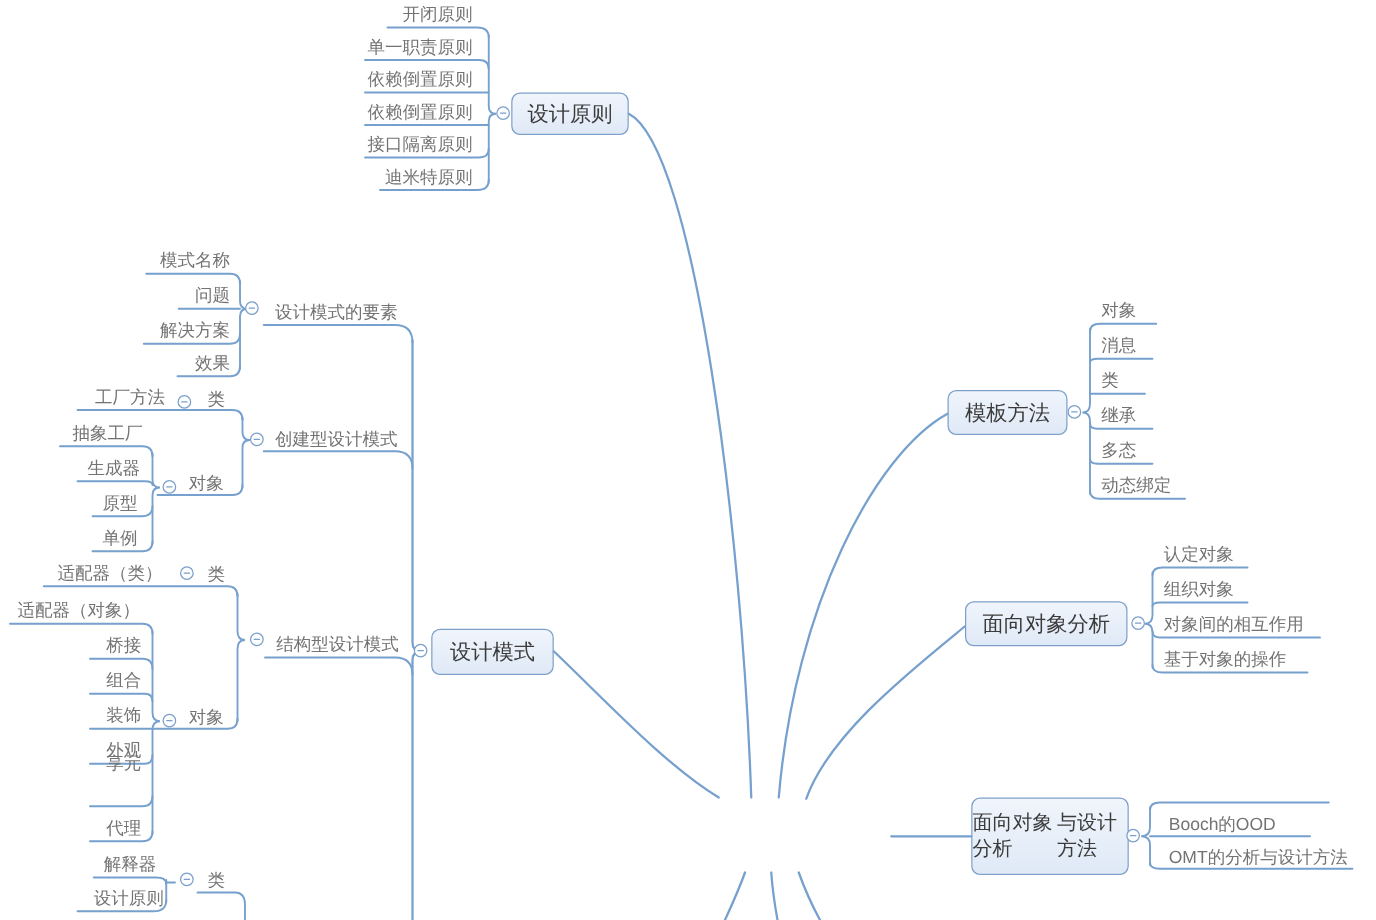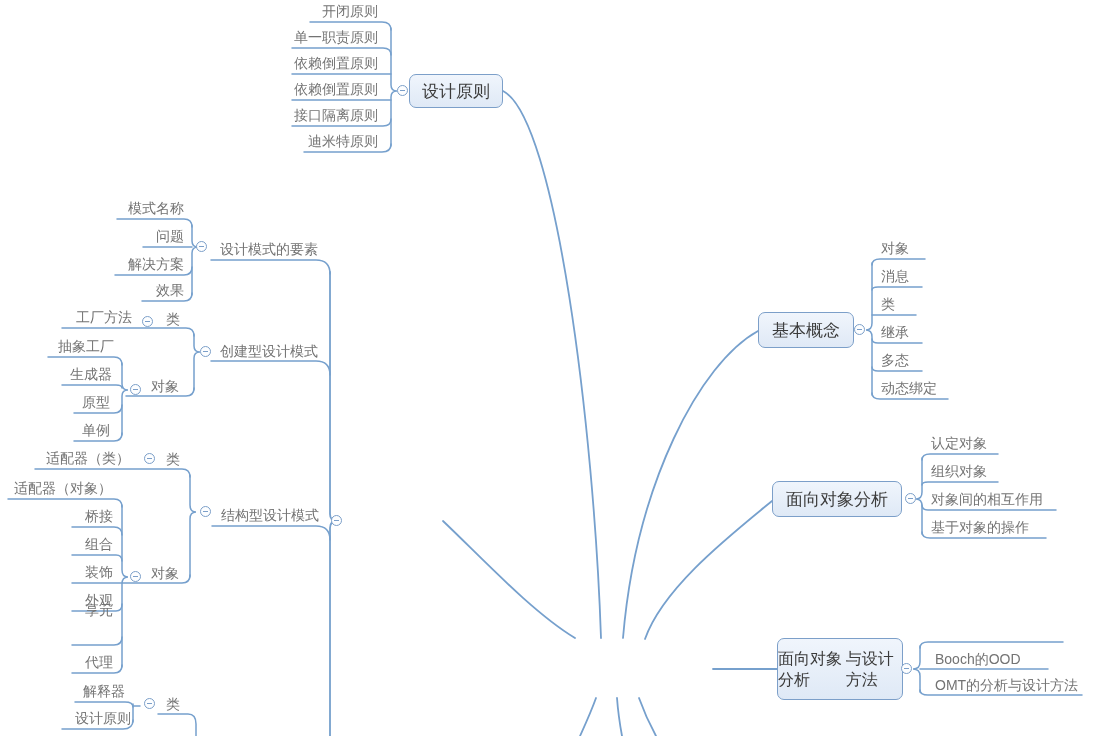--- a/index.html
+++ b/index.html
@@ -187,23 +187,26 @@
   <div class="leaf r" style="right:976px;top:683px">解释器</div>
   <div class="leaf r" style="right:970px;top:710px">设计原则</div>
   <span class="minus" style="left:144px;top:698px">
       <b></b>
     </span>
   <div class="leaf" style="left:166px;top:696px">类</div>
 
   <span class="minus" style="left:331px;top:515px">
       <b></b>
     </span>
+  <div class="node" style="left:345px;top:503px;width:98px;height:37px">
+    <span>设计模式</span>
+  </div>
 
   <div class="node" style="left:758px;top:312px;width:96px;height:36px">
-    <span>基本概念</span>
+    <span>模板方法</span>
   </div>
   <span class="minus" style="left:854px;top:324px">
       <b></b>
     </span>
   <div class="leaf" style="left:881px;top:240px">对象</div>
   <div class="leaf" style="left:881px;top:268px">消息</div>
   <div class="leaf" style="left:881px;top:296px">类</div>
   <div class="leaf" style="left:881px;top:324px">继承</div>
   <div class="leaf" style="left:881px;top:352px">多态</div>
   <div class="leaf" style="left:881px;top:380px">动态绑定</div>

